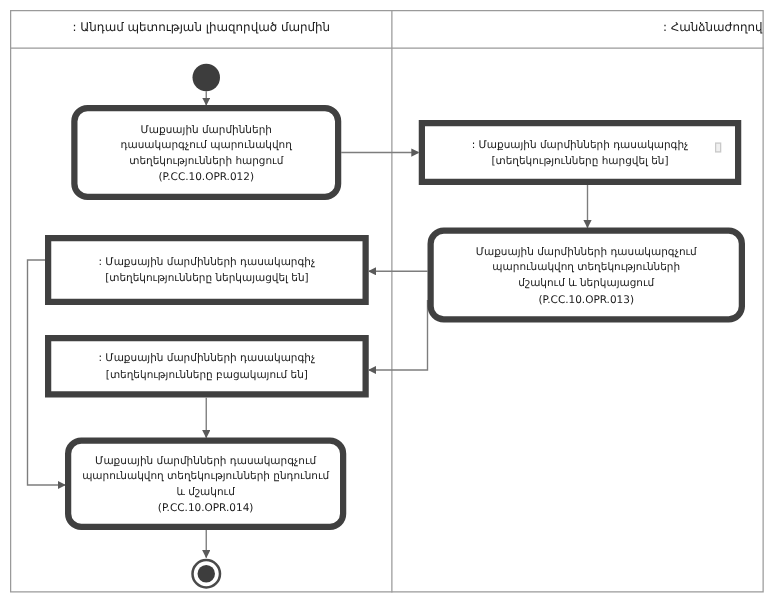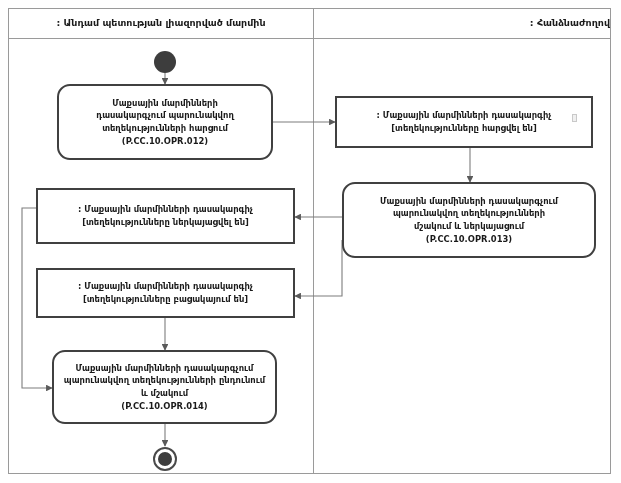--- a/index.html
+++ b/index.html
@@ -12,21 +12,20 @@
     height: 483px;
     font-family: "DejaVu Sans", "Liberation Sans", sans-serif;
     overflow: hidden;
     position: relative;
   }
   #canvas {
     position: absolute;
     left: 0; top: 0;
     width: 621px;
     height: 369px;
-    font-weight: bold;
   }
   .diagram-svg {
     position: absolute;
     left: 0; top: 0;
     width: 621px;
     height: 483px;
   }
   
   .lane-frame {
     position: absolute;
@@ -60,21 +59,21 @@
     overflow: hidden;
   }
   .lane-title.left  { left: 9px;   width: 304px; }
   .lane-title.right { left: 314px; width: 296px; text-align: right; }
 
   
   .node {
     position: absolute;
     box-sizing: border-box;
     background: #ffffff;
-    border: 2px solid #404040;
+    border: 5px solid #404040;
     display: flex;
     align-items: center;
     justify-content: center;
     text-align: center;
     color: #1a1a1a;
     font-size: 8.4px;
     line-height: 1.5;
     padding: 3px 8px;
   }
   .node.activity { border-radius: 13px; }

